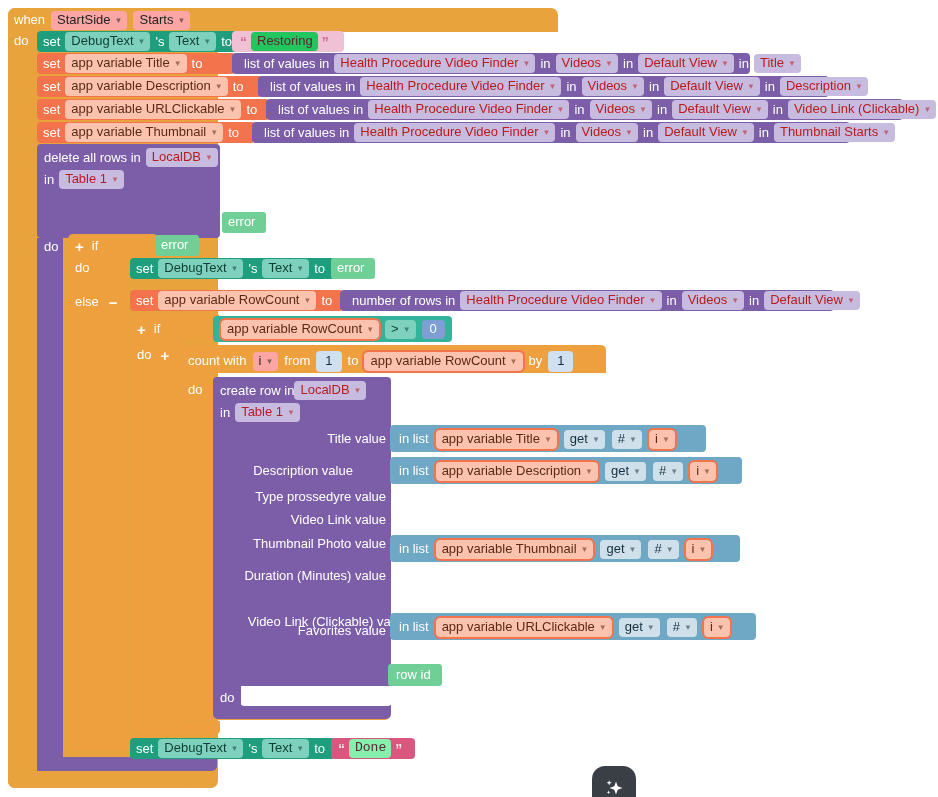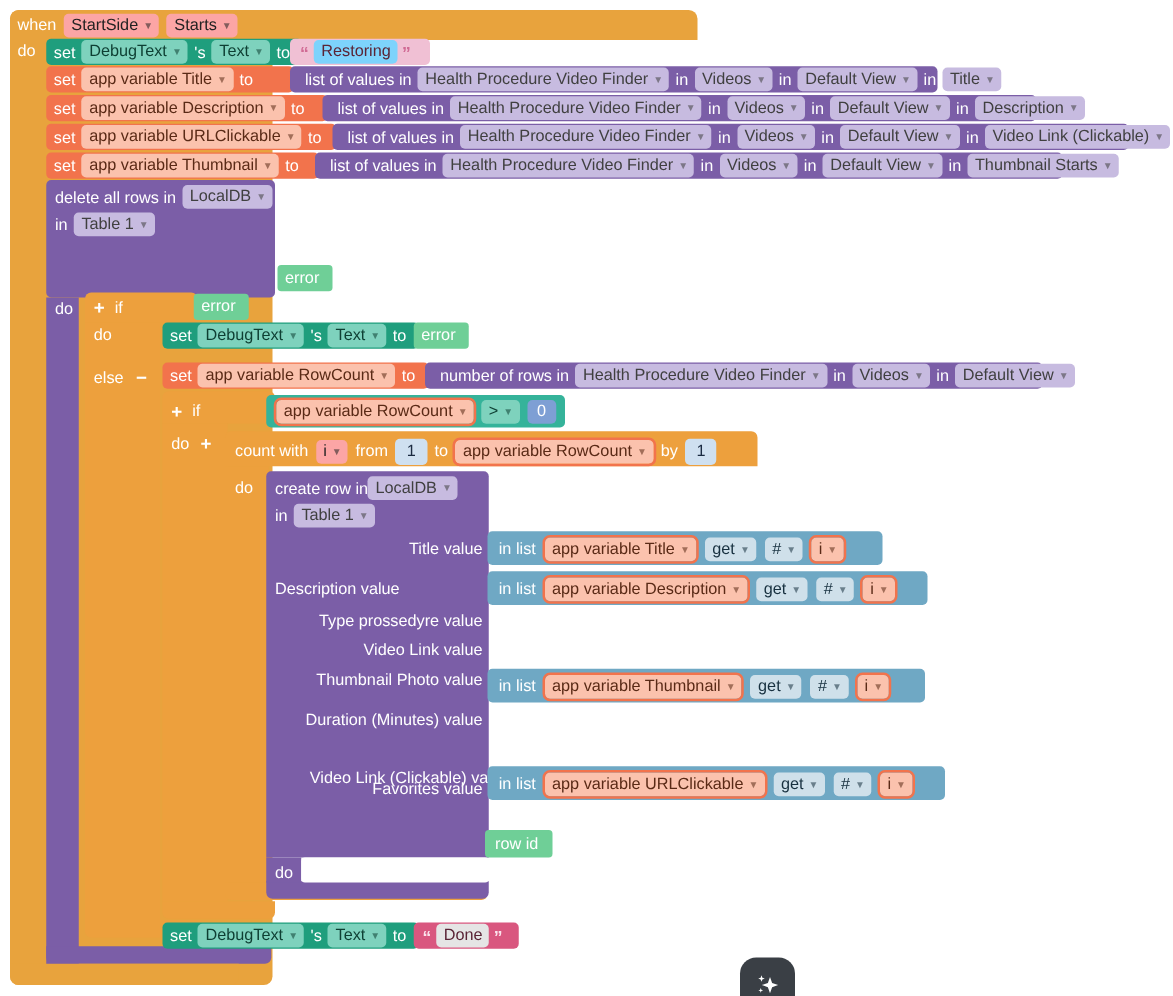--- a/index.html
+++ b/index.html
@@ -30,24 +30,24 @@
 
   
   .chip{
     display:inline-flex;align-items:center;gap:4px;
     border-radius:4px;padding:1px 5px 2px 6px;
     font-size:13px;line-height:16px;
     color:#222;white-space:nowrap;
   }
   .chip.light{background:#fca5a5;}
   .chip.teal {background:#7ed2bd;color:#0e3f33;}
-  .chip.purple{background:#c7bbe0;color:#404040;}
+  .chip.purple{background:#c7bbe0;color:#b91c1c;}
   .chip.salmon{background:#fbc2ad;color:#5a2a16;}
-  .chip.pale {background:#7dd3fc;color:#5a2436;}
-  .chip.pink2{background:#e5e5e5;color:#5a2436;}
+  .chip.pale {background:#22c55e;color:#5a2436;}
+  .chip.pink2{background:#86efac;color:#5a2436;font-family:Liberation Mono, monospace;}
   .chip.lgrey{background:#cfe0ea;color:#17303f;}
   .caret{font-size:8px;opacity:.55;transform:translateY(1px);}
 
   .lbl{color:#ffffff;font-size:13px;line-height:16px;}
   .socket{
     position:relative;width:9px;height:17px;flex:0 0 9px;
   }
   .socket::after{
     content:"";position:absolute;left:0;top:1px;
     width:8px;height:15px;border-radius:0 7px 7px 0;
@@ -386,21 +386,21 @@
   </div>
   <div class="blk row" style="left:220px;top:403px;height:19px;gap:5px;">
     <span class="lbl">in</span>
     <span class="chip purple">
       <span>Table 1</span>
       <span class="caret">▼</span>
     </span>
   </div>
 
   <div class="blk lbl" style="left:220px;top:431px;width:166px;text-align:right;">Title value</div>
-  <div class="blk lbl" style="left:220px;top:463px;width:166px;text-align:left;">Description value</div>
+  <div class="blk lbl" style="left:220px;top:463px;width:166px;text-align:center;">Description value</div>
   <div class="blk lbl" style="left:220px;top:489px;width:166px;text-align:right;">Type prossedyre value</div>
   <div class="blk lbl" style="left:220px;top:512px;width:166px;text-align:right;">Video Link value</div>
   <div class="blk lbl" style="left:220px;top:536px;width:166px;text-align:right;">Thumbnail Photo value</div>
   <div class="blk lbl" style="left:220px;top:568px;width:166px;text-align:right;">Duration (Minutes) value</div>
   <div class="blk lbl" style="left:220px;top:591px;width:166px;text-align:right;margin-top:32px;">Favorites value</div>
   <div class="blk lbl" style="left:214px;top:614px;width:172px;text-align:right;margin-left:22px;">Video Link (Clickable) value</div>
 
   <div class="blk socket" style="left:384px;top:489px;"></div>
   <div class="blk socket" style="left:384px;top:512px;"></div>
   <div class="blk socket" style="left:384px;top:568px;"></div>

